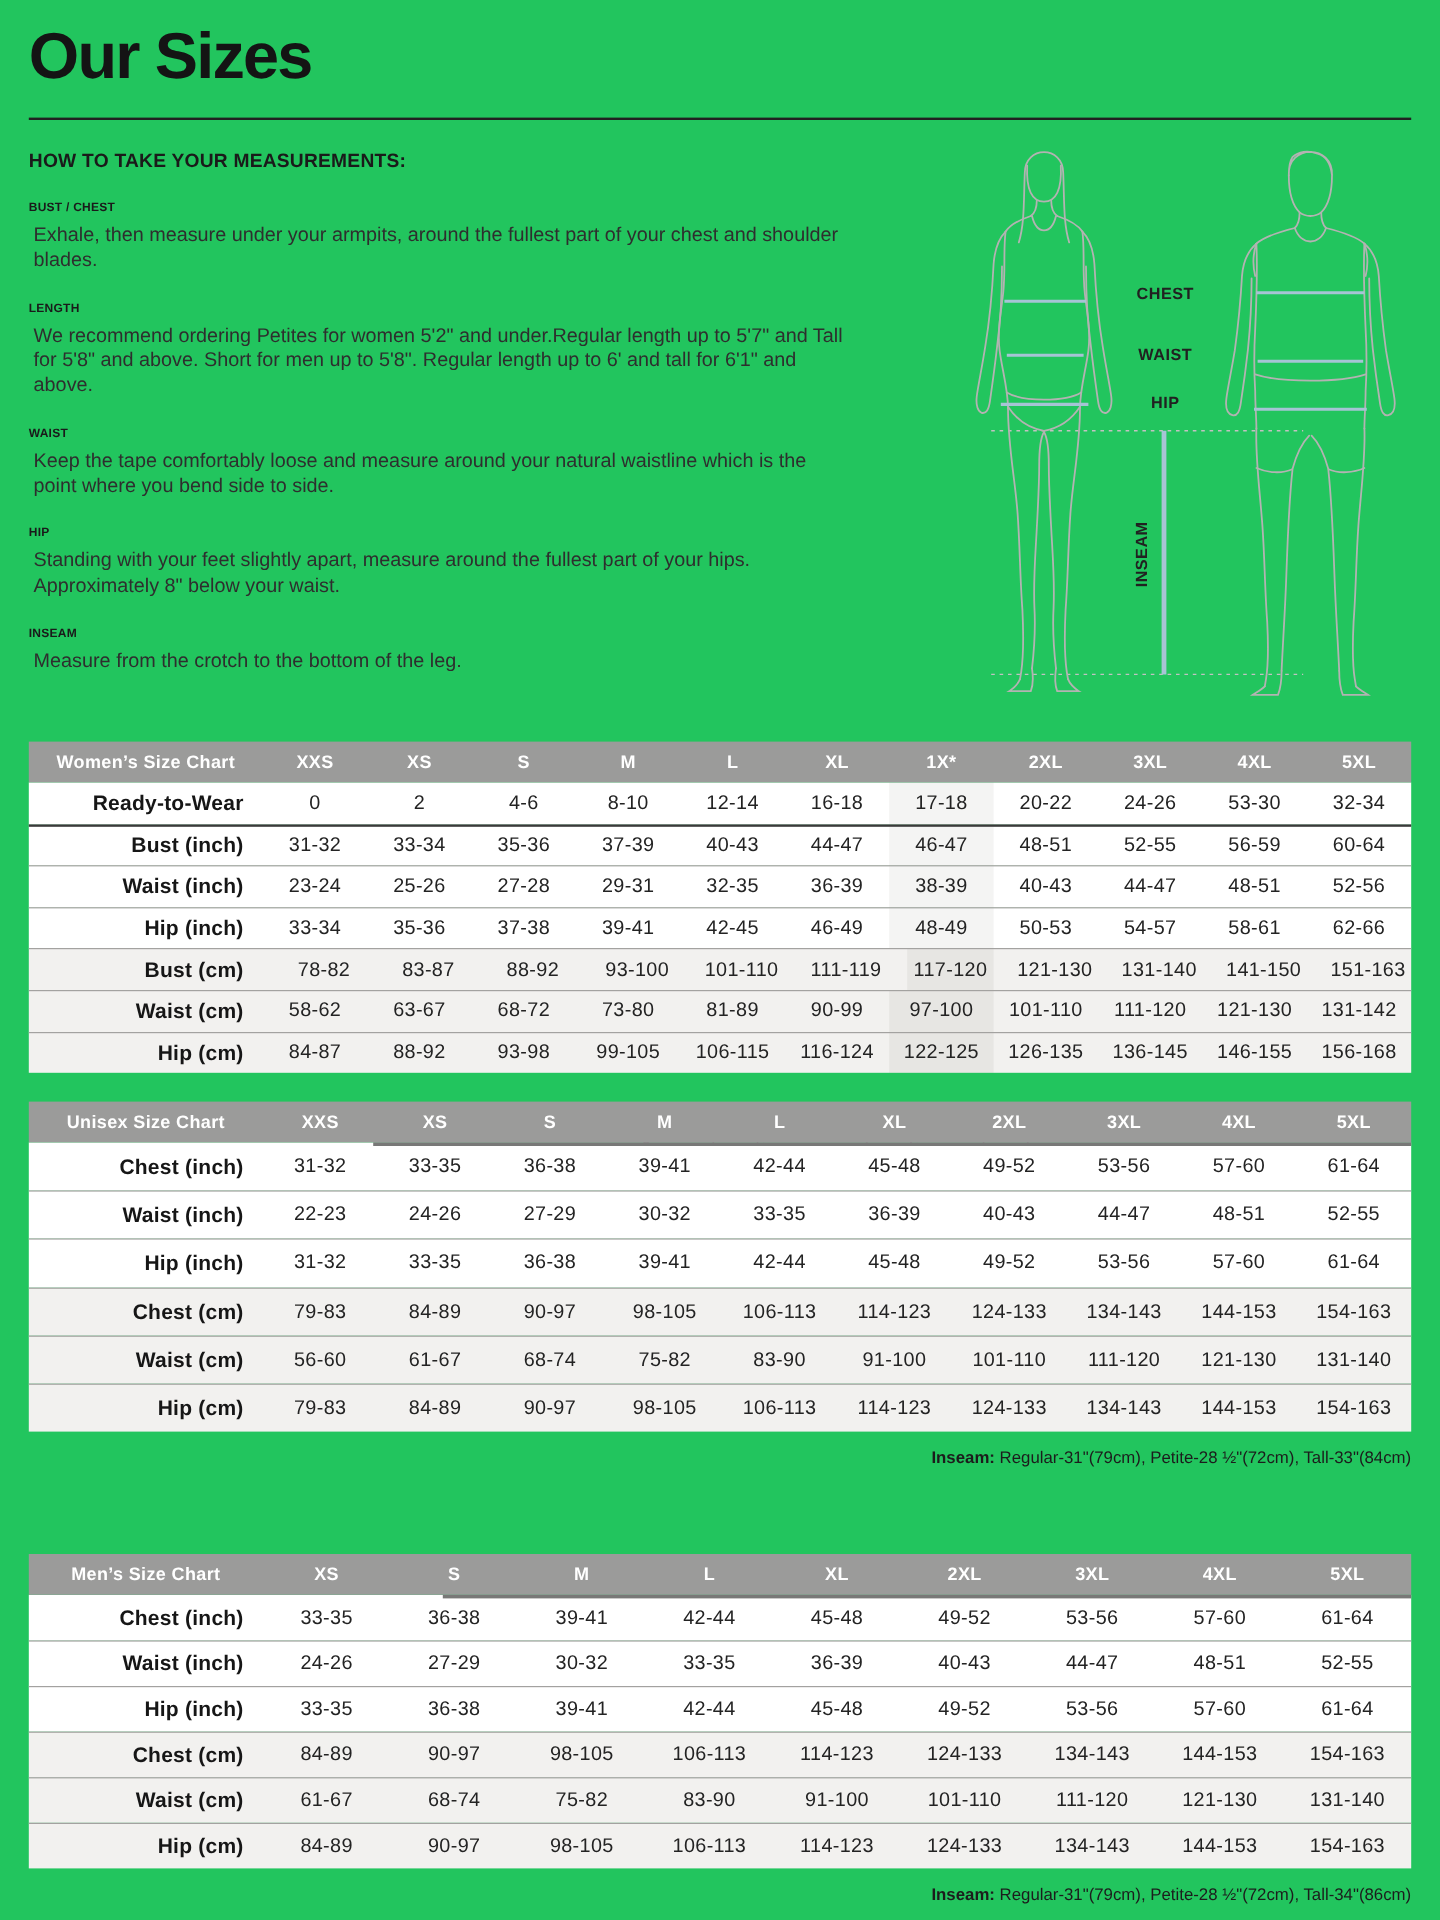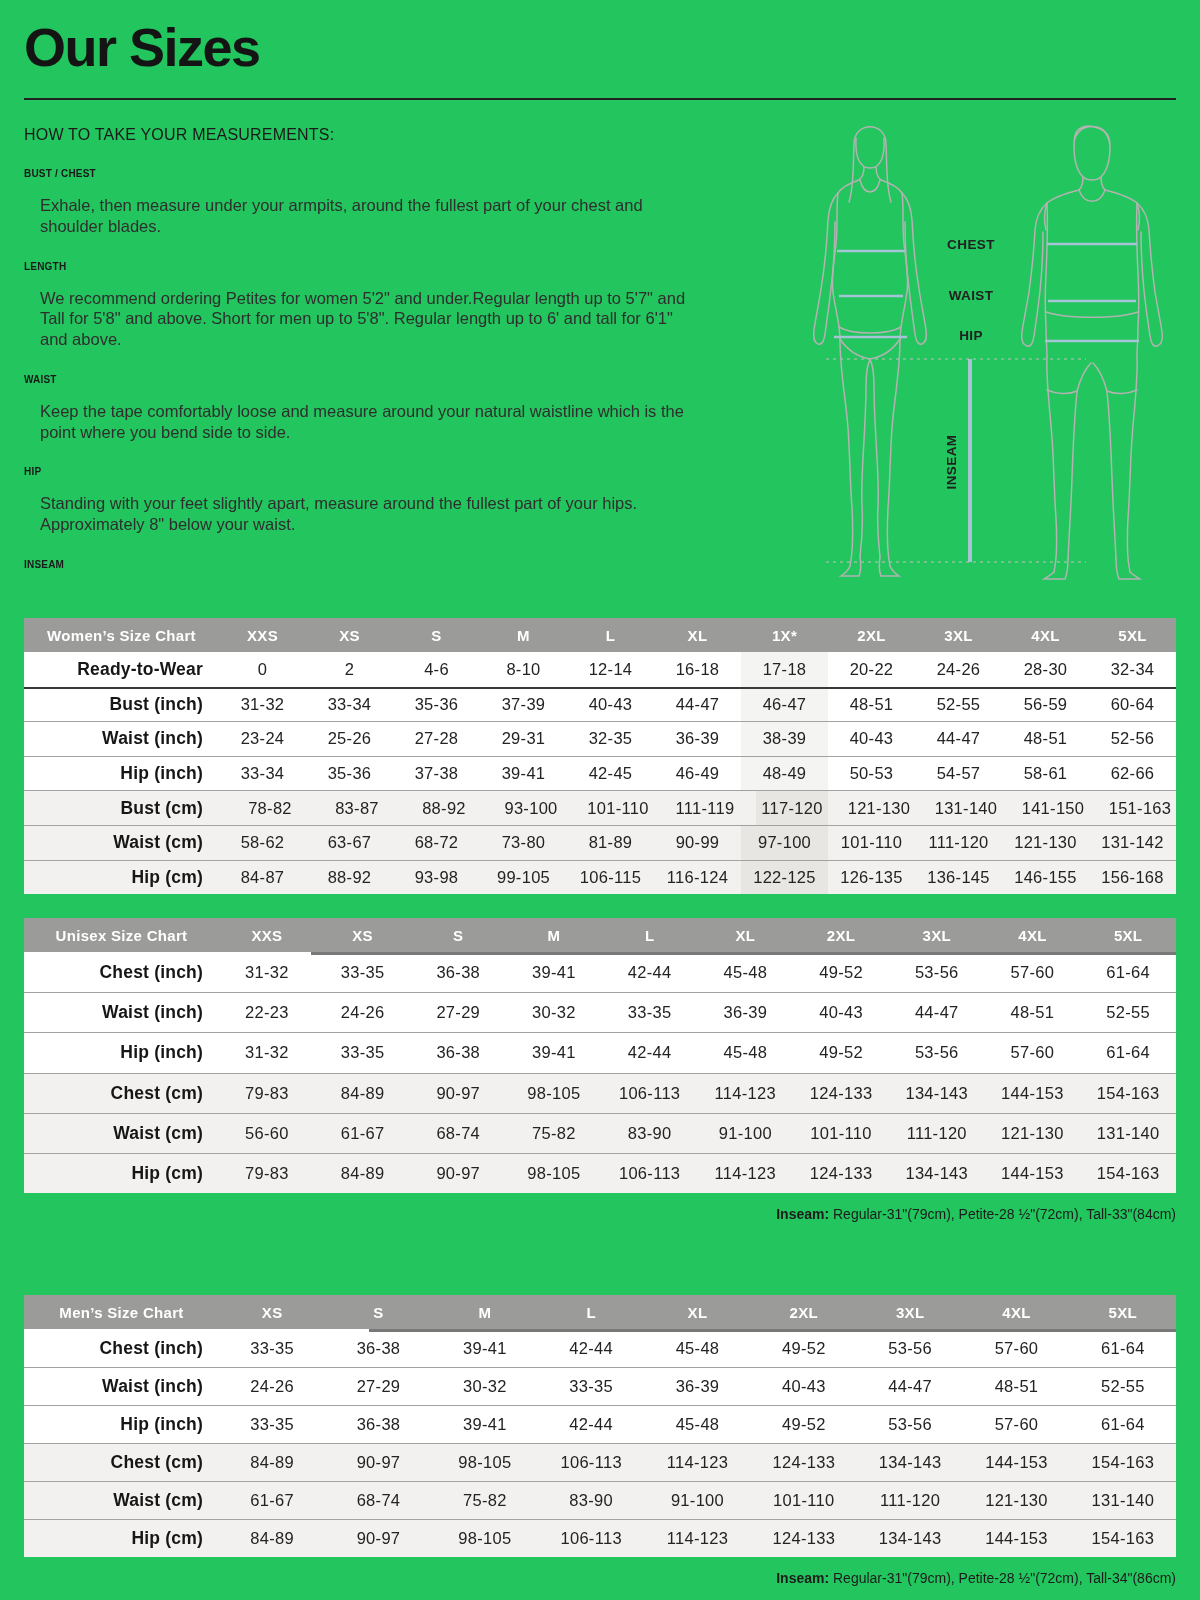--- a/index.html
+++ b/index.html
@@ -28,36 +28,36 @@
     width: 1152px; height: 2px;
     background: #212121;
   }
   
   .instructions {
     position: absolute;
     left: 24px; top: 126px;
     width: 690px;
   }
   .instructions h2 {
-    font-size: 16px; font-weight: 400;
+    font-size: 16px; font-weight: 700;
     letter-spacing: .2px;
     color: #1a1a1a;
     margin: 0 0 24px 0;
   }
   .section h3 {
     font-size: 10px; font-weight: 700;
     letter-spacing: .2px;
     color: #1a1a1a;
     margin: 24px 0 7px 0;
   }
   .section p {
     font-size: 16.5px;
     line-height: 1.26;
     color: #2e2e2e;
-    margin: 16px;
+    margin: 4px;
   }
   
   .diagram {
     position: absolute;
     left: 784px; top: 110px;
     width: 392px; height: 476px;
   }
   .diagram svg { display:block; width:100%; height:100%; }
   .fig-line { stroke:#b3b3b2; stroke-width:1.5; fill:none; stroke-linecap:round; }
   .blue-line { stroke:#a6c4d5; stroke-width:2.6; fill:none; }
@@ -141,20 +141,21 @@
         <div class="section">
           <h3>WAIST</h3>
           <p>Keep the tape comfortably loose and measure around your natural waistline which is the point where you bend side to side.</p>
         </div>
         <div class="section">
           <h3>HIP</h3>
           <p>Standing with your feet slightly apart, measure around the fullest part of your hips. Approximately 8" below your waist.</p>
         </div>
         <div class="section">
           <h3>INSEAM</h3>
+          <p>Measure from the crotch to the bottom of the leg.</p>
         </div>
       </div>
   </div>
 
   <div class="diagram">
     <svg viewBox="0 0 392 476" xmlns="http://www.w3.org/2000/svg">
 
       <path class="dash-line" d="M 42,249 L 302,249"></path>
       <path class="dash-line" d="M 42,452 L 302,452"></path>
 
@@ -242,21 +243,21 @@
         <div class="tl">Ready-to-Wear</div>
         <div class="td">0</div>
         <div class="td">2</div>
         <div class="td">4-6</div>
         <div class="td">8-10</div>
         <div class="td">12-14</div>
         <div class="td">16-18</div>
         <div class="td hl">17-18</div>
         <div class="td">20-22</div>
         <div class="td">24-26</div>
-        <div class="td">28-30</div>
+        <div class="td">53-30</div>
         <div class="td">32-34</div>
       </div>
       <div class="trow strong" style="grid-template-columns: 195px repeat(11, 1fr);">
         <div class="tl">Bust (inch)</div>
         <div class="td">31-32</div>
         <div class="td">33-34</div>
         <div class="td">35-36</div>
         <div class="td">37-39</div>
         <div class="td">40-43</div>
         <div class="td">44-47</div>

